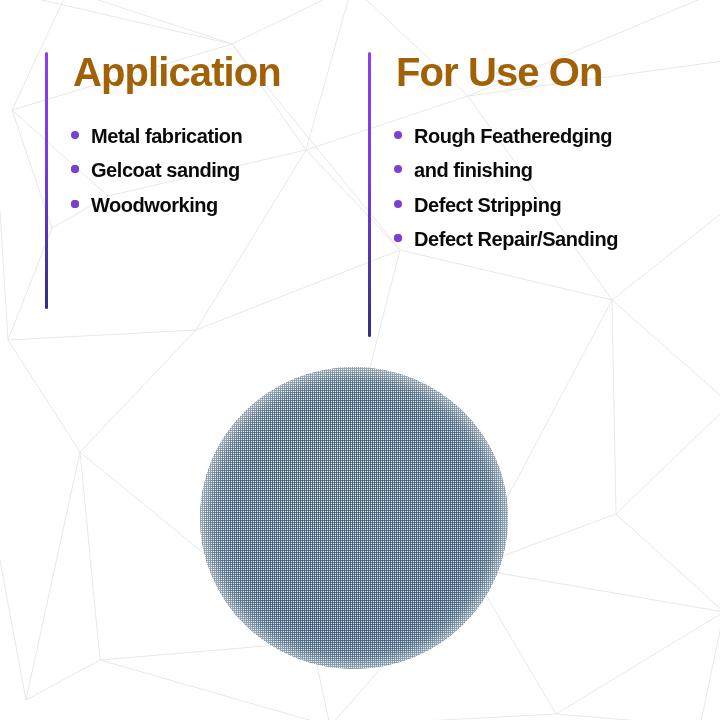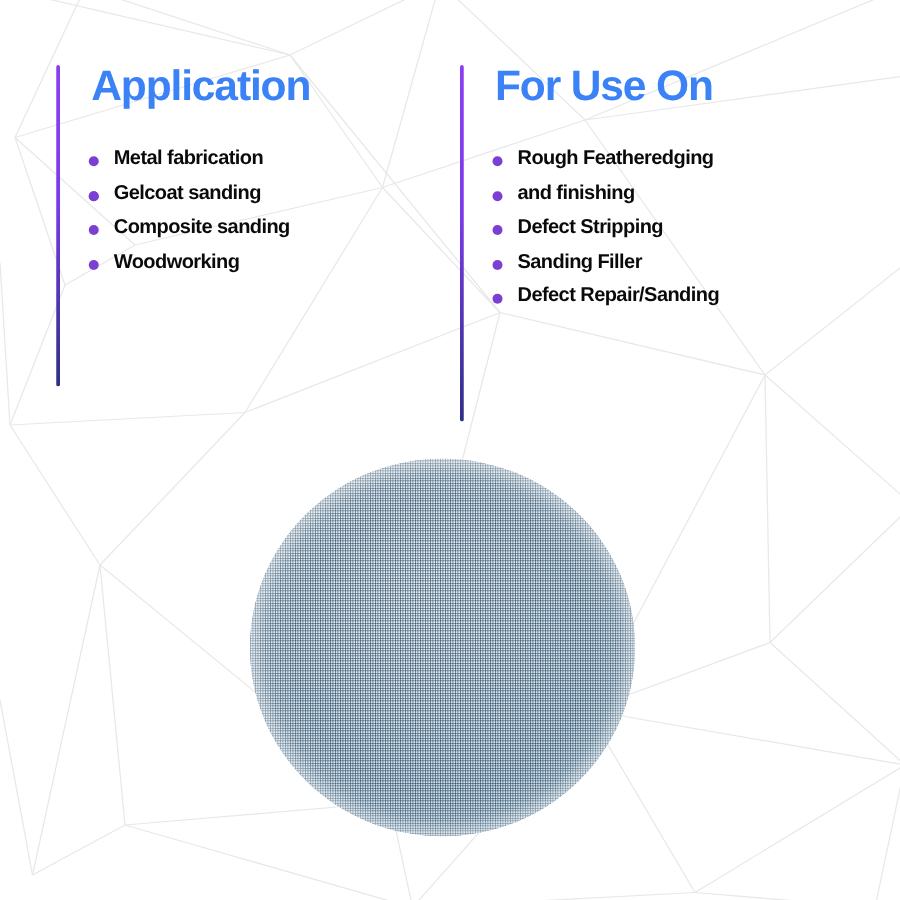--- a/index.html
+++ b/index.html
@@ -48,38 +48,38 @@
     width: 3px;
     border-radius: 2px;
     background: linear-gradient(180deg, #8b3ff0 0%, #7b3ae8 42%, #4a35a8 78%, #2f2f86 100%);
   }
   #col-application { left: 45px; width: 300px; }
   #col-application .col-rule { height: 257px; }
   #col-foruseon { left: 368px; width: 330px; }
   #col-foruseon .col-rule { height: 285px; }
 
   .col-title {
-    font-size: 34px;
+    font-size: 40px;
     font-weight: 700;
     letter-spacing: -0.9px;
-    color: #3b82f6;
+    color: #a16207;
     line-height: 1;
     margin: 0 0 0 2px;
     white-space: nowrap;
   }
 
   .col-list {
     list-style: none;
     margin: 27px 0 0 0;
     padding: 0;
   }
   .col-list li {
     position: relative;
     padding-left: 20px;
-    font-size: 16px;
+    font-size: 20px;
     font-weight: 700;
     letter-spacing: -0.45px;
     color: #0a0a0a;
     line-height: 1.72;
     white-space: nowrap;
   }
   .col-list li .dot {
     position: absolute;
     left: 0;
     top: 12px;
@@ -211,21 +211,20 @@
         </li>
         <li>
           <span class="dot"></span>
         </li>
         <li>
           <span class="dot"></span>
           <span>Gelcoat sanding</span>
         </li>
         <li>
           <span class="dot"></span>
-          <span>Composite sanding</span>
         </li>
         <li>
           <span class="dot"></span>
           <span>Woodworking</span>
         </li>
       </ul>
     </div>
 
     <div class="col" id="col-foruseon">
       <div class="col-rule"></div>
@@ -241,21 +240,20 @@
         <li class="nobullet">
           
           <span>and finishing</span>
         </li>
         <li>
           <span class="dot"></span>
           <span>Defect Stripping</span>
         </li>
         <li>
           <span class="dot"></span>
-          <span>Sanding Filler</span>
         </li>
         <li>
           <span class="dot"></span>
           <span>Defect Repair/Sanding</span>
         </li>
       </ul>
     </div>
 
   </div>
 </div>

